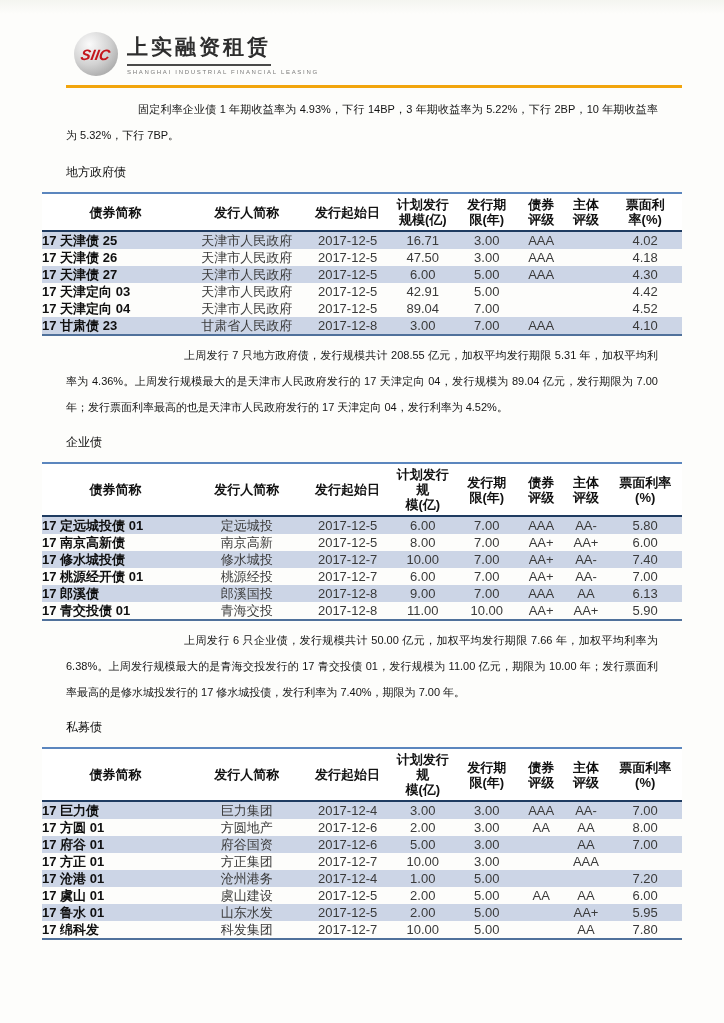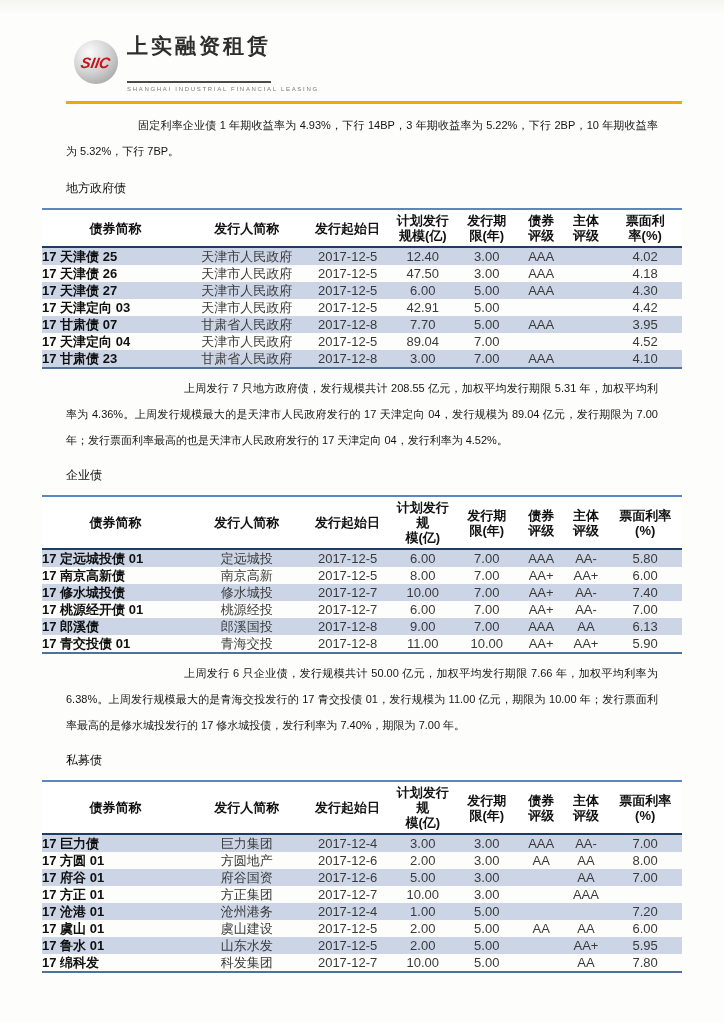--- a/index.html
+++ b/index.html
@@ -25,21 +25,21 @@
     display: flex; align-items: center; justify-content: center;
     flex: 0 0 auto;
   }
   .emblem span {
     color: #c4161c; font-weight: bold; font-style: italic;
     font-size: 15px; transform: skewX(-10deg);
   }
   .company .cn {
     font-size: 21px; font-weight: 600; color: #2e2e2e;
     letter-spacing: 3px; display: inline-block;
-    border-bottom: 2px solid #4a4a4a; padding-bottom: 21px;
+    border-bottom: 2px solid #4a4a4a; padding-bottom: 3px;
   }
   .company .en {
     font-size: 6px; letter-spacing: 1.7px; color: #7a7a7a; margin-top: 3px;
   }
   .rule { height: 3px; background: #F2A50C; margin: 9px 0 0 24px; }
 
   
   .para {
     margin: 8px 24px 0 24px;
     font-size: 11px; line-height: 26px; color: #141414;
@@ -117,21 +117,21 @@
 评级</th>
             <th class="c7">票面利
 率(%)</th>
           </tr>
         </thead>
       <tbody>
           <tr class="band">
             <td class="c0">17 天津债 25</td>
             <td class="c1">天津市人民政府</td>
             <td class="c2">2017-12-5</td>
-            <td class="c3">12.40</td>
+            <td class="c3">16.71</td>
             <td class="c4">3.00</td>
             <td class="c5">AAA</td>
             <td class="c6"></td>
             <td class="c7">4.02</td>
           </tr>
           <tr>
             <td class="c0">17 天津债 26</td>
             <td class="c1">天津市人民政府</td>
             <td class="c2">2017-12-5</td>
             <td class="c3">47.50</td>
@@ -152,30 +152,20 @@
           </tr>
           <tr>
             <td class="c0">17 天津定向 03</td>
             <td class="c1">天津市人民政府</td>
             <td class="c2">2017-12-5</td>
             <td class="c3">42.91</td>
             <td class="c4">5.00</td>
             <td class="c5"></td>
             <td class="c6"></td>
             <td class="c7">4.42</td>
-          </tr>
-          <tr class="band">
-            <td class="c0">17 甘肃债 07</td>
-            <td class="c1">甘肃省人民政府</td>
-            <td class="c2">2017-12-8</td>
-            <td class="c3">7.70</td>
-            <td class="c4">5.00</td>
-            <td class="c5">AAA</td>
-            <td class="c6"></td>
-            <td class="c7">3.95</td>
           </tr>
           <tr>
             <td class="c0">17 天津定向 04</td>
             <td class="c1">天津市人民政府</td>
             <td class="c2">2017-12-5</td>
             <td class="c3">89.04</td>
             <td class="c4">7.00</td>
             <td class="c5"></td>
             <td class="c6"></td>
             <td class="c7">4.52</td>

